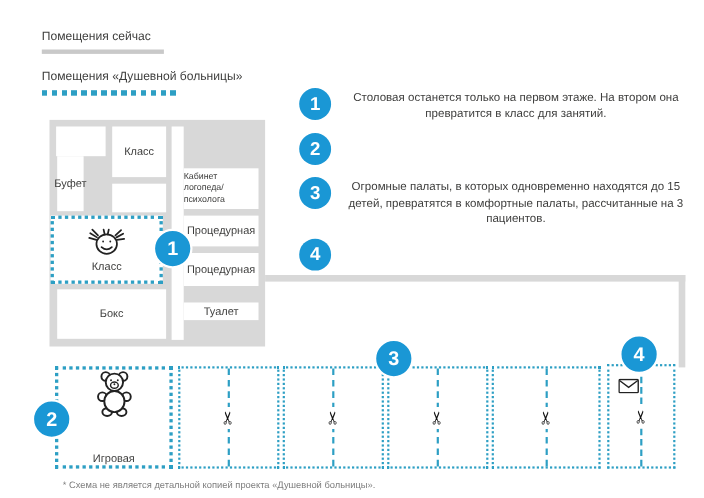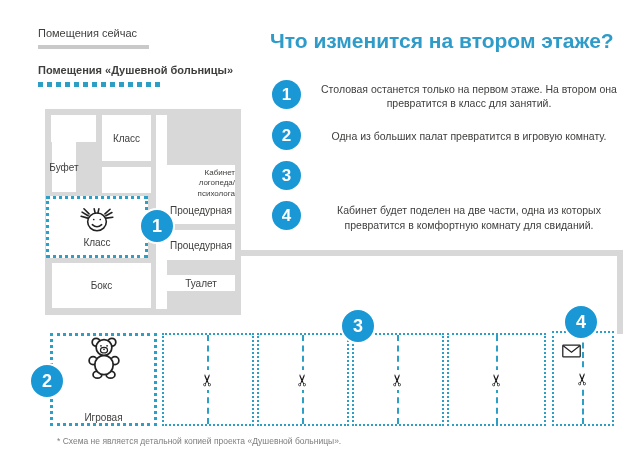--- a/index.html
+++ b/index.html
@@ -3,21 +3,21 @@
 <meta charset="utf-8">
 <style>
   html,body{margin:0;padding:0;background:#fff;}
   body{font-family:"Liberation Sans","DejaVu Sans",sans-serif;color:#3e3e3d;}
   .canvas{position:relative;width:640px;height:453px;background:#fff;overflow:hidden;}
 
   
   .legend{position:absolute;left:38px;top:27px;}
   .legend-label{font-size:11px;color:#3e3e3d;}
   .line-solid{width:111px;height:4px;background:#c9c9c9;margin-top:6px;}
-  .legend-planned{margin-top:15px;font-weight:bold;}
+  .legend-planned{margin-top:15px;}
   .line-dotted{width:124px;height:5px;margin-top:6px;
     background:repeating-linear-gradient(90deg,#2d9fc4 0 5px,transparent 5px 9px);}
 
   
   .title{position:absolute;left:270px;top:29px;font-size:21px;font-weight:600;color:#2e9bc8;}
   .changes{position:absolute;left:272px;top:80px;width:352px;display:flex;flex-direction:column;gap:11px;}
   .change{display:flex;gap:15px;}
   .change.center{align-items:center;}
   .chip{flex:0 0 auto;width:29px;height:29px;border-radius:50%;background:#1a97d5;color:#fff;
     font-weight:bold;font-size:17px;display:flex;align-items:center;justify-content:center;}
@@ -26,21 +26,21 @@
 
   
   .block{position:absolute;left:45px;top:109px;width:196px;height:206px;background:#d8d8d8;}
   .room{position:absolute;background:#fff;display:flex;align-items:center;justify-content:center;
     font-size:10px;color:#3e3e3d;}
   .r-empty1{left:6px;top:6px;width:45px;height:27px;}
   .r-class-top{left:57px;top:6px;width:49px;height:46px;}
   .r-bufet{left:7px;top:33px;width:24px;height:50px;}
   .r-empty2{left:57px;top:58px;width:49px;height:26px;}
   .r-corridor{left:111px;top:6px;width:11px;height:194px;}
-  .r-kabinet{left:122px;top:56px;width:68px;height:37px;font-size:8px;text-align:right;line-height:1.3;}
+  .r-kabinet{left:122px;top:44px;width:68px;height:37px;font-size:8px;text-align:left;line-height:1.3;}
   .r-proc1{left:122px;top:87px;width:68px;height:28px;}
   .r-proc2{left:122px;top:121px;width:68px;height:30px;}
   .r-tualet{left:122px;top:166px;width:68px;height:16px;}
   .r-boks{left:7px;top:154px;width:99px;height:45px;}
 
   .corridor-wall{position:absolute;left:241px;top:250px;width:382px;height:6px;background:#d8d8d8;}
   .right-wall{position:absolute;left:617px;top:250px;width:6px;height:84px;background:#d8d8d8;}
 
   
   .droom{position:absolute;background:#fff;border:3px dotted #2d9fc4;display:flex;flex-direction:column;
@@ -79,37 +79,35 @@
 
 <div class="canvas">
 
   <div class="legend">
     <div class="legend-label">Помещения сейчас</div>
     <div class="line-solid"></div>
     <div class="legend-label legend-planned">Помещения «Душевной больницы»</div>
     <div class="line-dotted"></div>
   </div>
 
-  <div class="title">Что изменится на втором этаже?</div>
 
   <div class="changes">
     <div class="change">
       <div class="chip">1</div>
       <p>Столовая останется только на первом этаже. На втором она превратится в класс для занятий.</p>
     </div>
     <div class="change center">
       <div class="chip">2</div>
-      <p>Одна из больших палат превратится в игровую комнату.</p>
     </div>
     <div class="change">
       <div class="chip">3</div>
+      <p>Огромные палаты, в которых одновременно находятся до 15 детей, превратятся в комфортные палаты, рассчитанные на 3 пациентов.</p>
     </div>
     <div class="change">
       <div class="chip">4</div>
-      <p>Кабинет будет поделен на две части, одна из которых превратится в комфортную комнату для свиданий.</p>
     </div>
   </div>
 
   <div class="block">
     <div class="room r-empty1"></div>
     <div class="room r-class-top">Класс</div>
     <div class="room r-bufet">Буфет</div>
     <div class="room r-empty2"></div>
     <div class="room r-corridor"></div>
     <div class="room r-kabinet">Кабинет логопеда/психолога</div>

